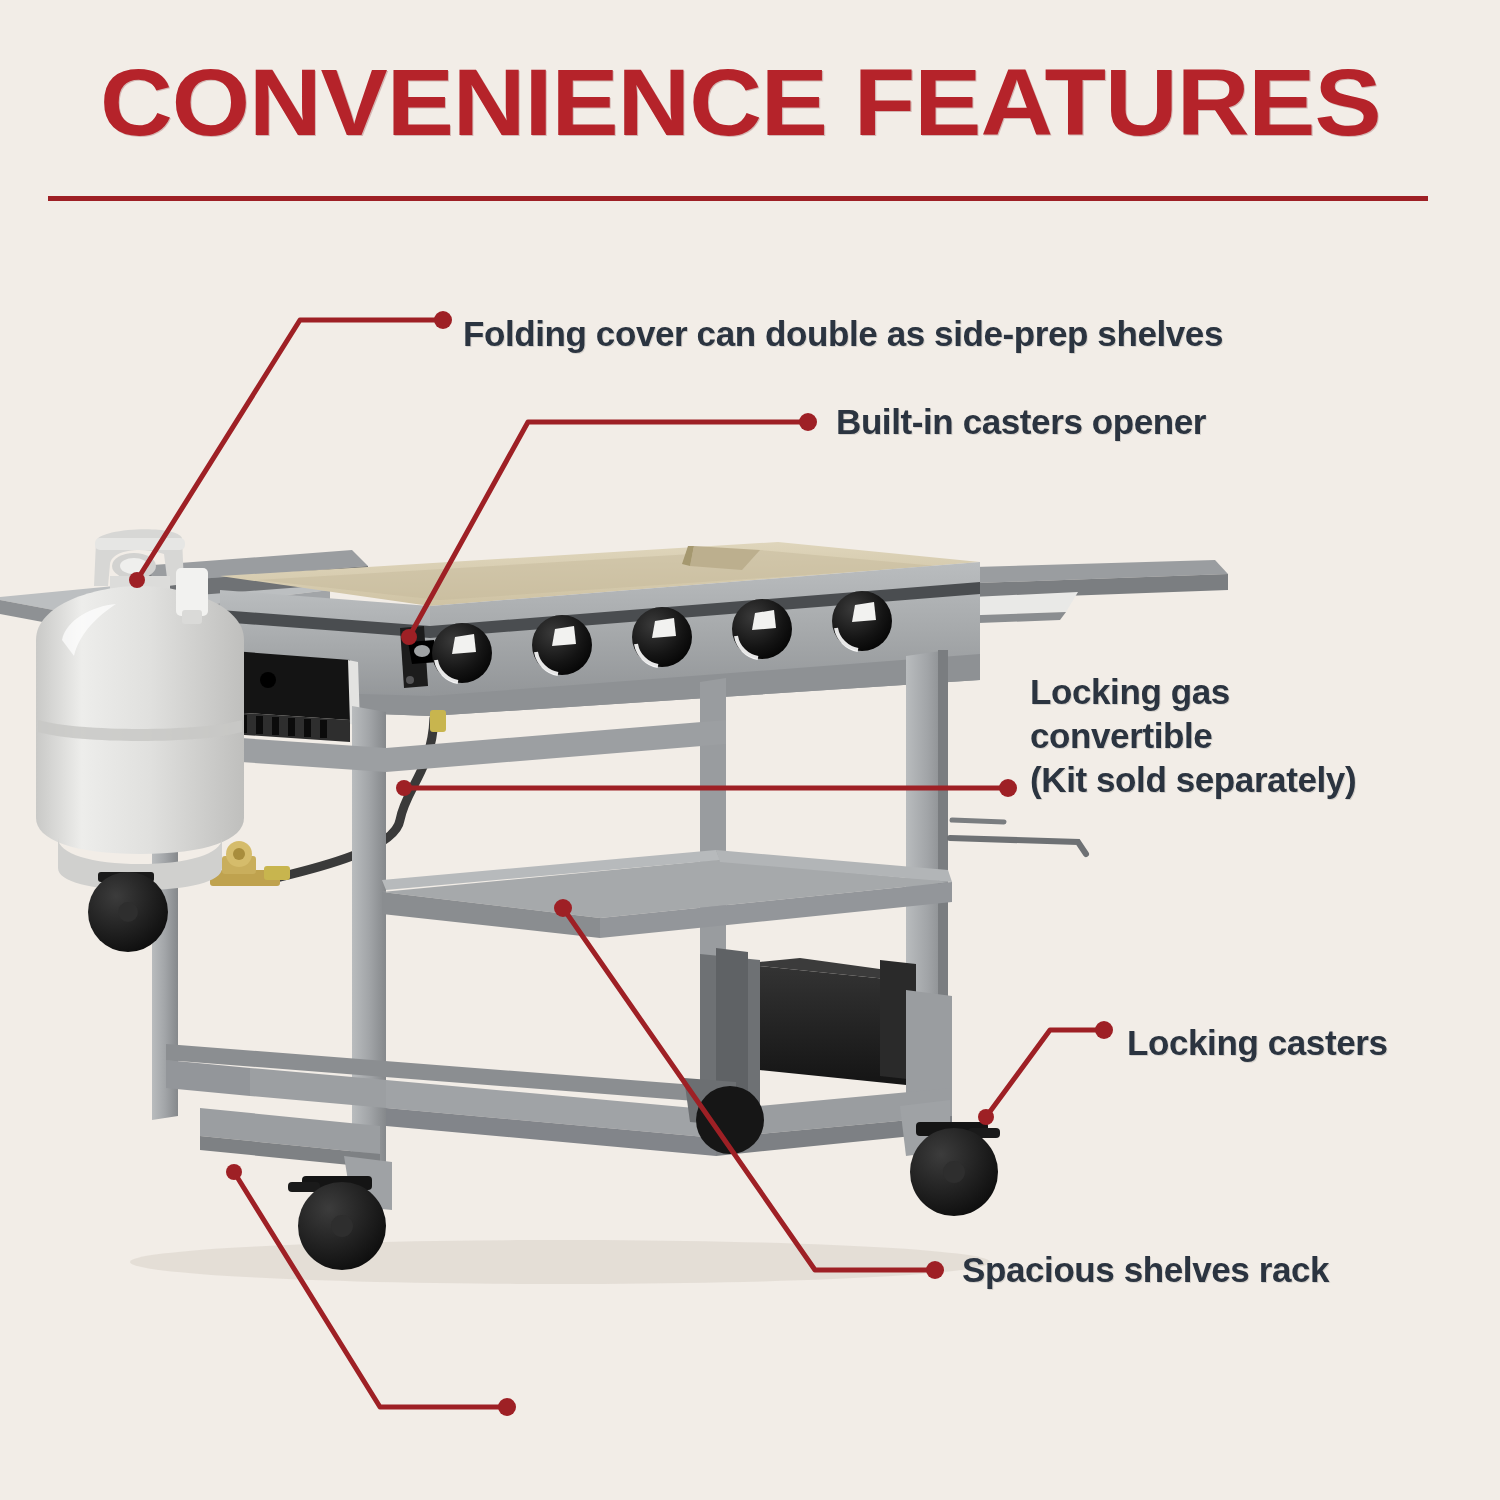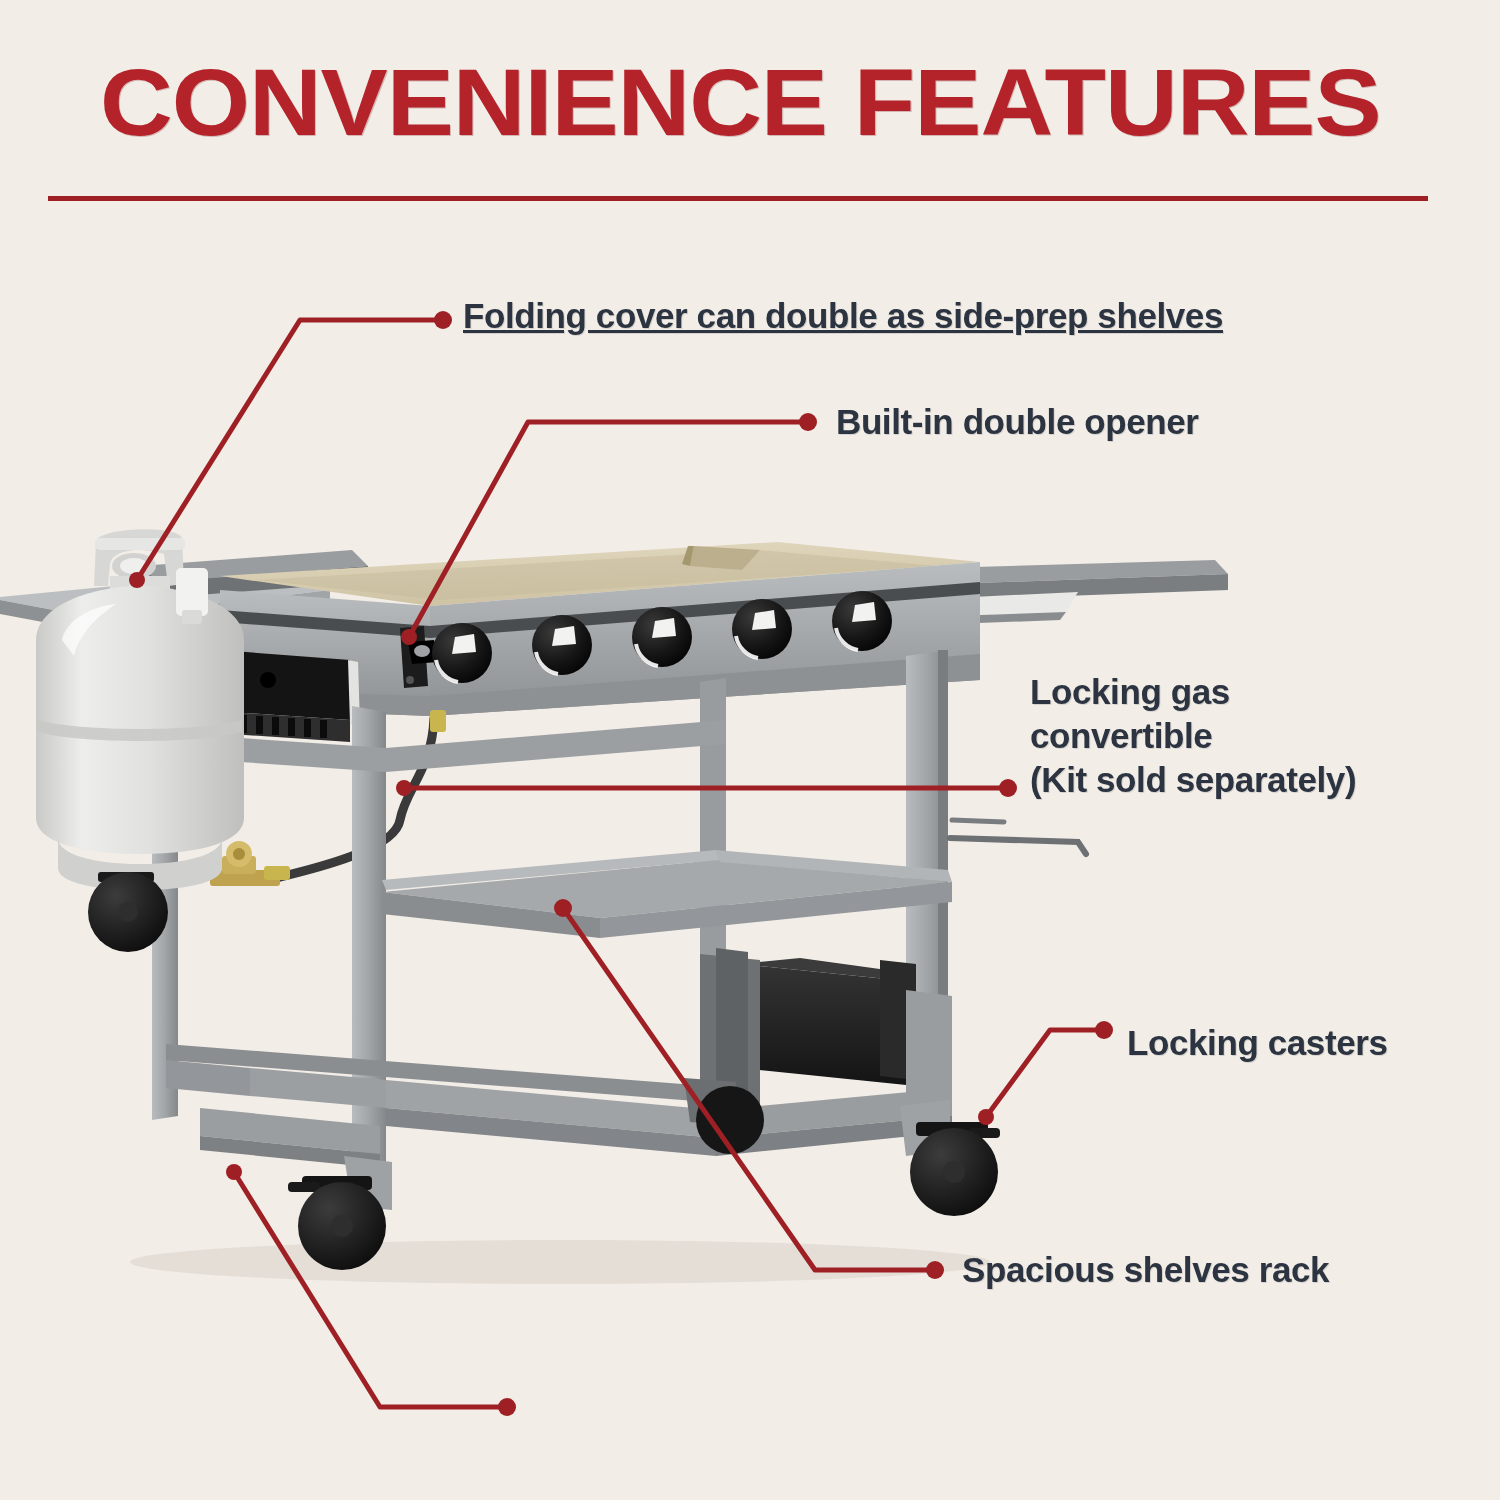--- a/index.html
+++ b/index.html
@@ -384,26 +384,26 @@
       <circle cx="1008" cy="788" r="9"></circle>
       <circle cx="986" cy="1117" r="8"></circle>
       <circle cx="1104" cy="1030" r="9"></circle>
       <circle cx="563" cy="908" r="9"></circle>
       <circle cx="935" cy="1270" r="9"></circle>
       <circle cx="234" cy="1172" r="8"></circle>
       <circle cx="507" cy="1407" r="9"></circle>
     </g>
   </svg>
 
-  <div class="callout" style="left:463px; top:294px;text-decoration:underline;">
+  <div class="callout" style="left:463px; top:312px;">
     <span class="ln">Folding cover can double as side-prep shelves</span>
   </div>
 
   <div class="callout" style="left:836px; top:400px;">
-    <span class="ln">Built-in double opener</span>
+    <span class="ln">Built-in casters opener</span>
   </div>
 
   <div class="callout" style="left:1030px; top:670px;">
     <span class="ln">Locking gas</span>
     <span class="ln">convertible</span>
     <span class="ln">(Kit sold separately)</span>
   </div>
 
   <div class="callout" style="left:1127px; top:1008px;margin-top:13px;">
     <span class="ln">Locking casters</span>

